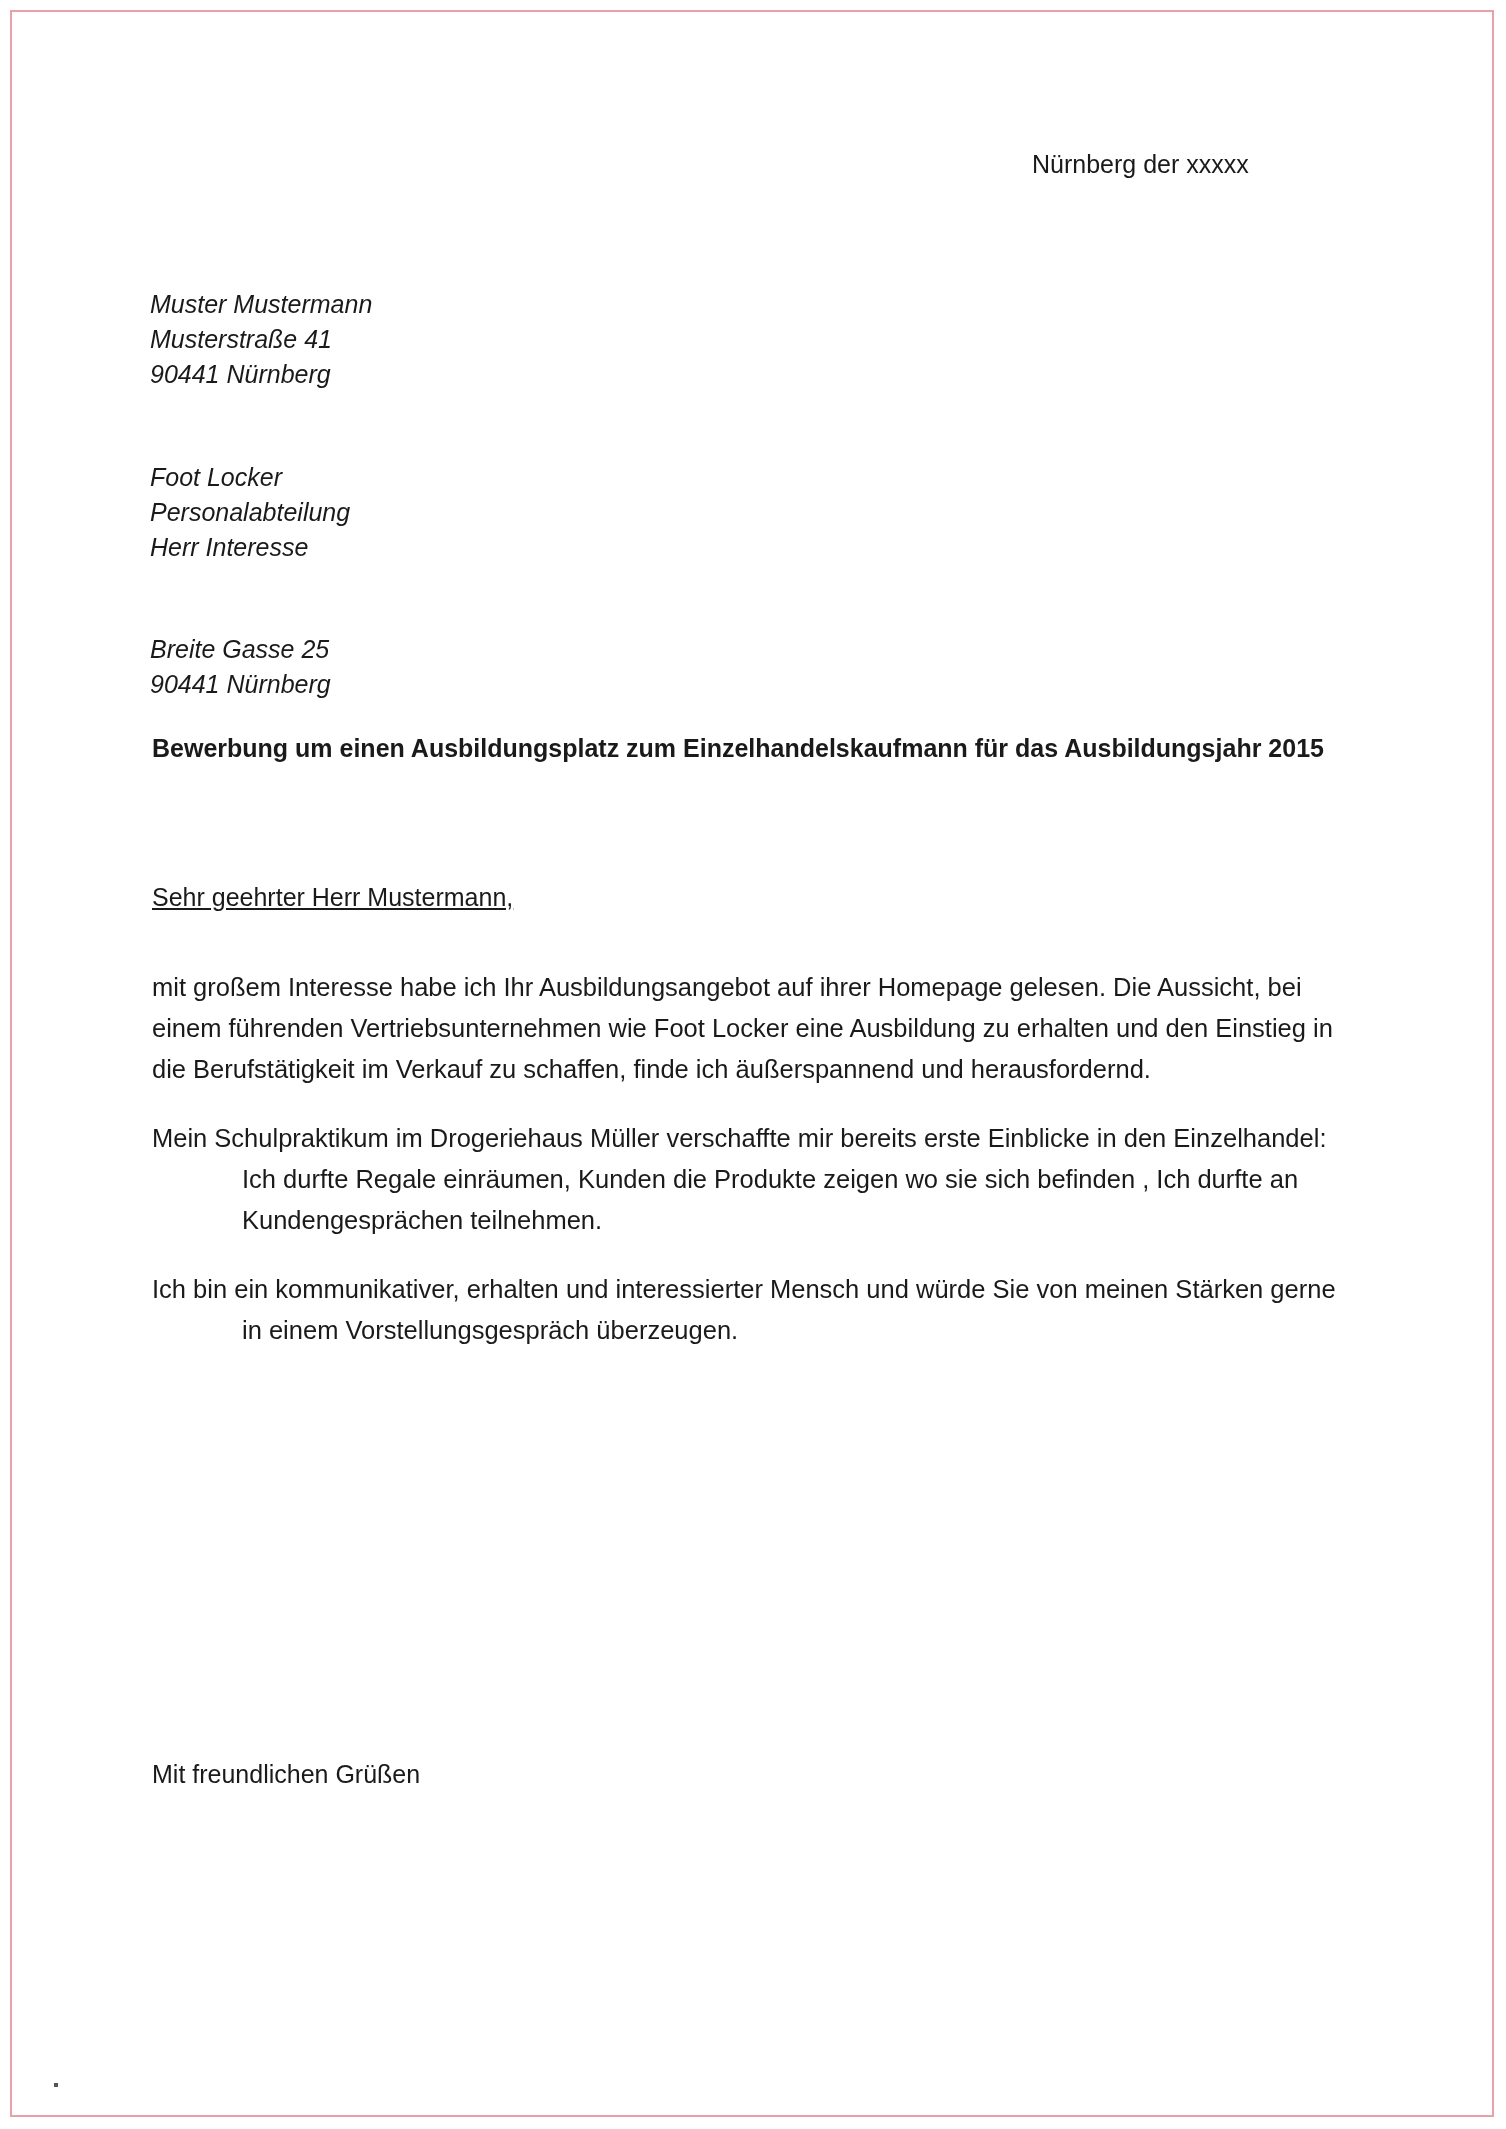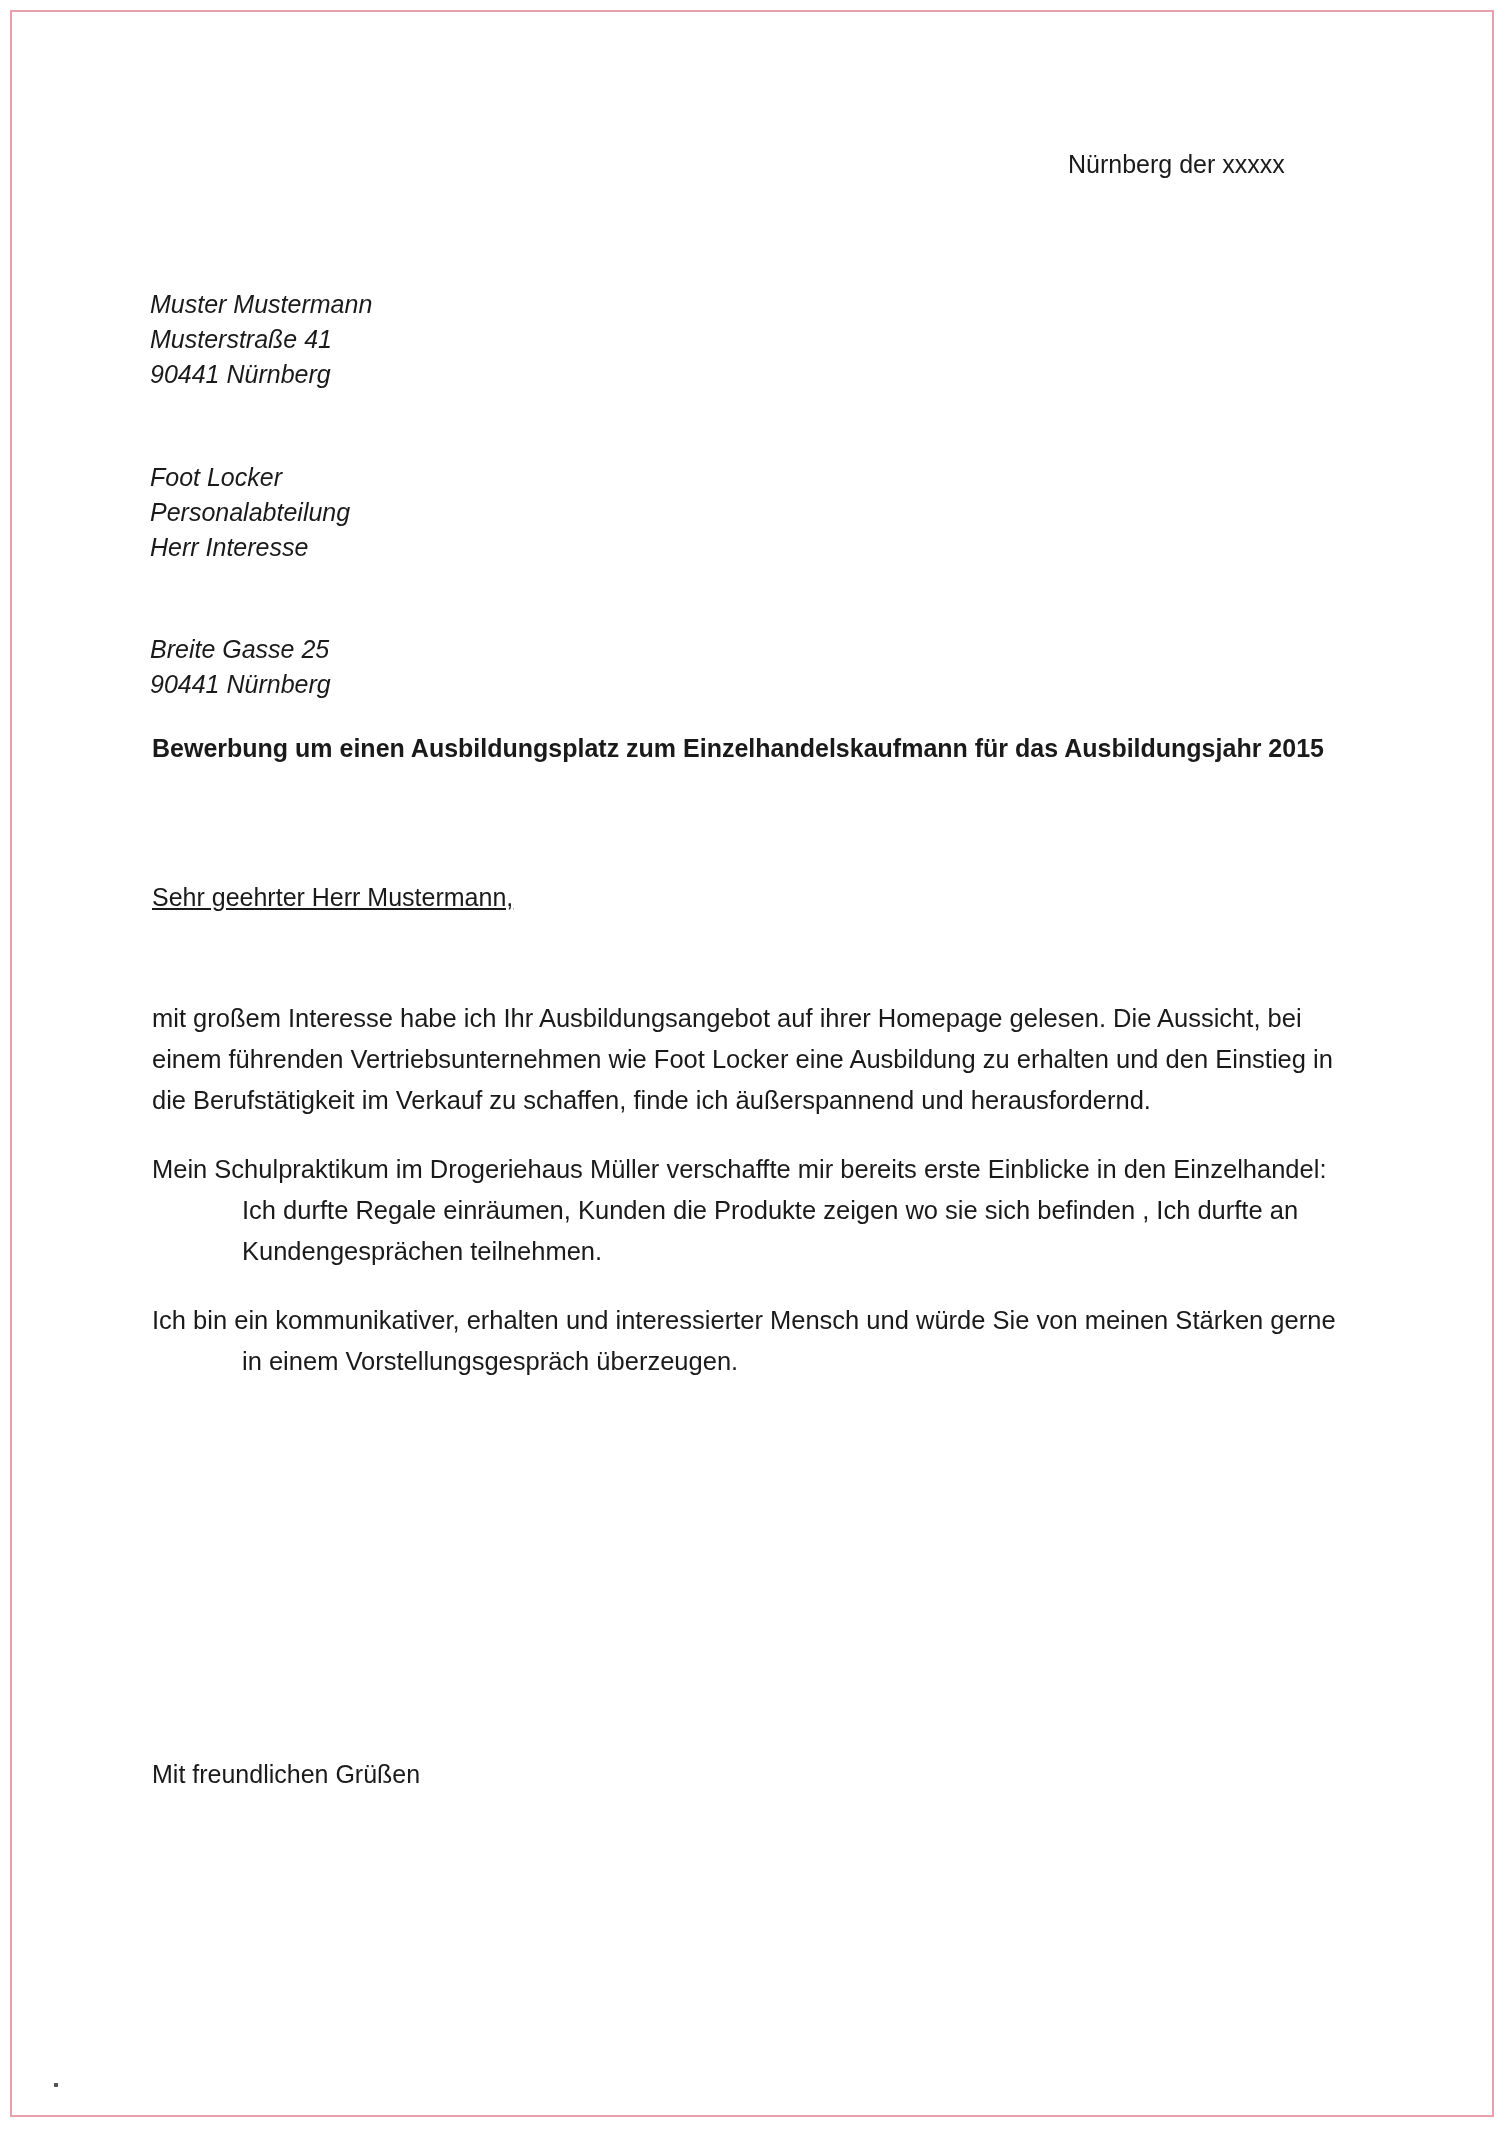--- a/index.html
+++ b/index.html
@@ -37,21 +37,20 @@
   }
 
   
   .date-line {
     position: absolute;
     left: 1020px;
     top: 135px;
     font-size: 25px;
     line-height: 34px;
     white-space: nowrap;
-    margin-left: 36px;
   }
 
   .block {
     position: absolute;
     left: 138px;
     font-size: 25px;
     line-height: 35px;
   }
 
   .block .line {
@@ -82,21 +81,20 @@
     line-height: 35px;
     text-decoration: underline;
   }
 
   .body-text {
     position: absolute;
     left: 140px;
     width: 1185px;
     font-size: 25.5px;
     line-height: 41px;
-    margin-top: 31px;
   }
 
   .para {
     margin: 0 0 28px 0;
     text-indent: 0;
   }
   .para.hang {
     padding-left: 90px;
     text-indent: -90px;
   }

